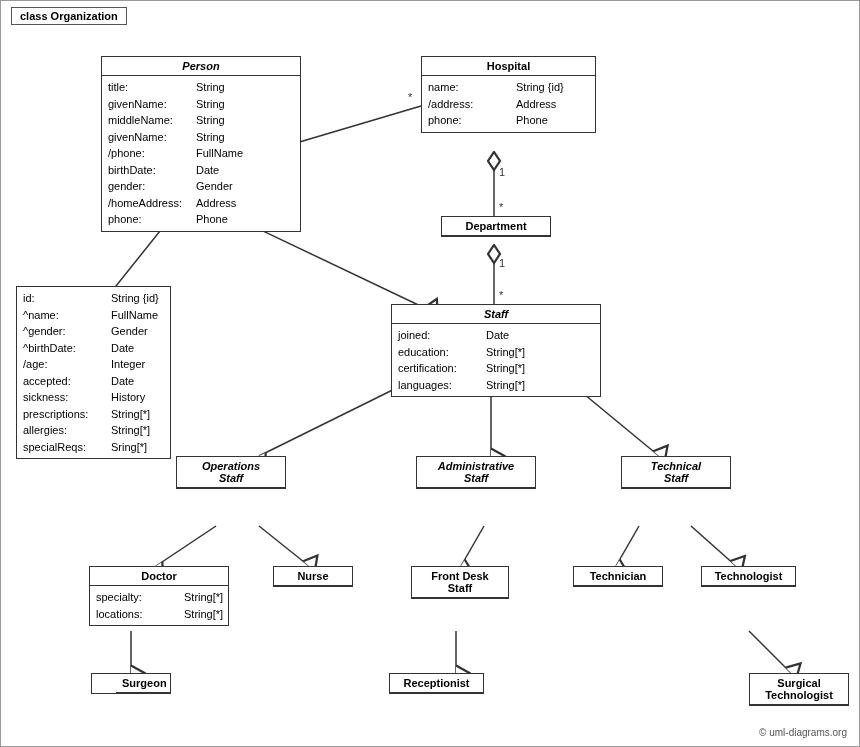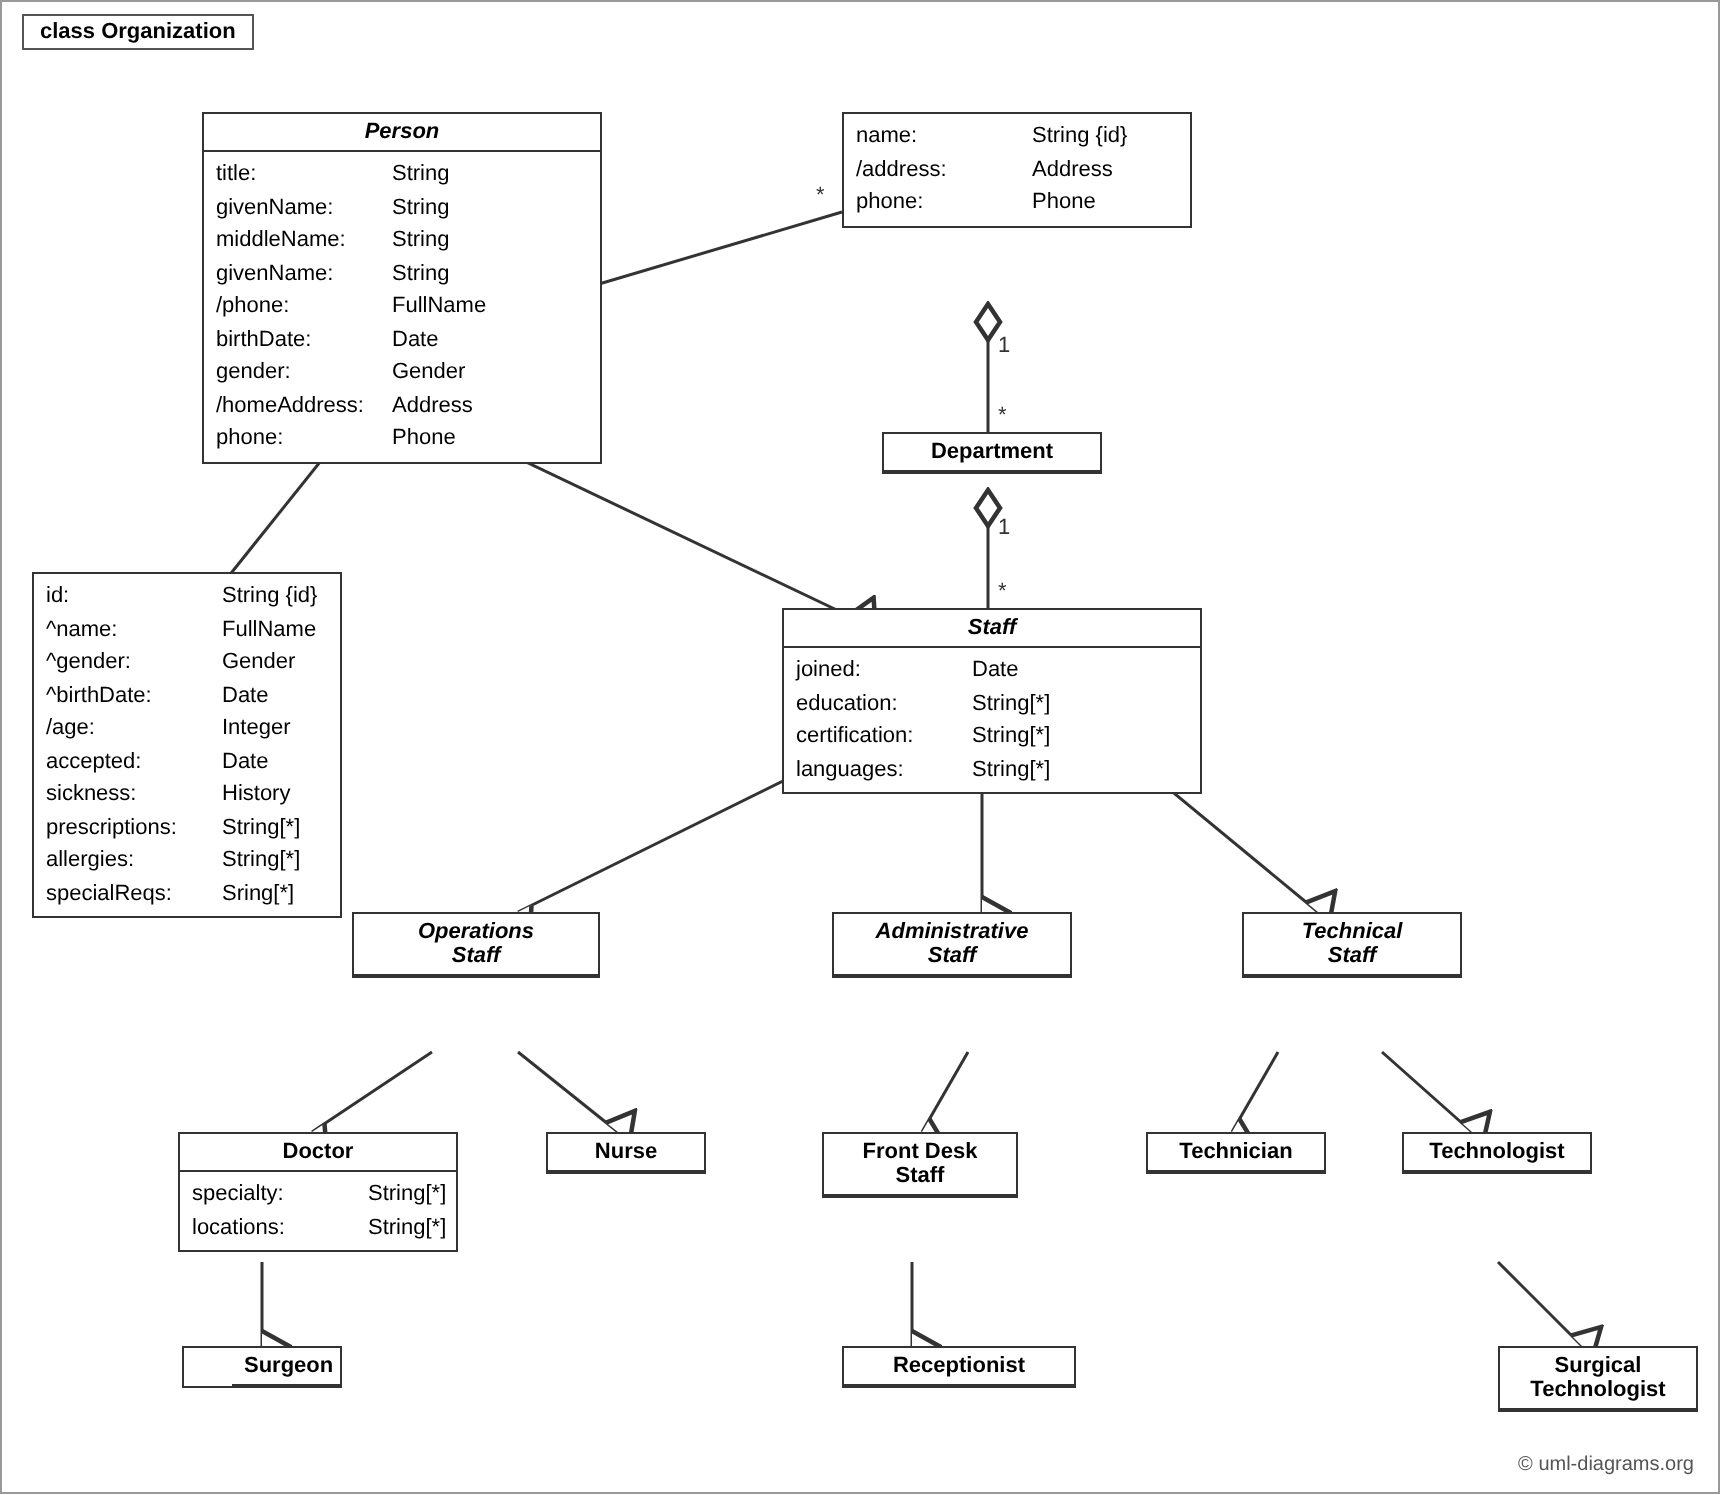--- a/index.html
+++ b/index.html
@@ -180,20 +180,21 @@
           <span class="attr-type">Address</span>
         </div>
       <div class="attr-row">
           <span class="attr-name">phone:</span>
           <span class="attr-type">Phone</span>
         </div>
     </div>
   </div>
 
   <div class="uml-class" style="left:420px; top:55px; width:175px;">
+    <div class="class-header">Hospital</div>
     <div class="class-body">
       <div class="attr-row">
           <span class="attr-name">name:</span>
           <span class="attr-type">String {id}</span>
         </div>
       <div class="attr-row">
           <span class="attr-name">/address:</span>
           <span class="attr-type">Address</span>
         </div>
       <div class="attr-row">
@@ -267,21 +268,21 @@
           <span class="attr-name">allergies:</span>
           <span class="attr-type">String[*]</span>
         </div>
       <div class="attr-row">
           <span class="attr-name">specialReqs:</span>
           <span class="attr-type">Sring[*]</span>
         </div>
     </div>
   </div>
 
-  <div class="uml-class" style="left:175px; top:455px; width:124px; text-align:center;">
+  <div class="uml-class" style="left:175px; top:455px; width:110px; text-align:center;">
     <div class="class-header italic">Operations<br>Staff</div>
   </div>
 
   <div class="uml-class" style="left:415px; top:455px; width:120px; text-align:center;">
     <div class="class-header italic">Administrative<br>Staff</div>
   </div>
 
   <div class="uml-class" style="left:620px; top:455px; width:110px; text-align:center;">
     <div class="class-header italic">Technical<br>Staff</div>
   </div>
@@ -313,21 +314,21 @@
   </div>
 
   <div class="uml-class" style="left:700px; top:565px; width:95px;">
     <div class="class-header">Technologist</div>
   </div>
 
   <div class="uml-class" style="left:90px; top:672px; width:80px;padding-left:24px;">
     <div class="class-header">Surgeon</div>
   </div>
 
-  <div class="uml-class" style="left:420px; top:672px; width:117px;">
+  <div class="uml-class" style="left:388px; top:672px; width:95px;">
     <div class="class-header">Receptionist</div>
   </div>
 
   <div class="uml-class" style="left:748px; top:672px; width:100px; text-align:center;">
     <div class="class-header">Surgical<br>Technologist</div>
   </div>
 
   <div class="copyright">© uml-diagrams.org</div>
 </div>
 

